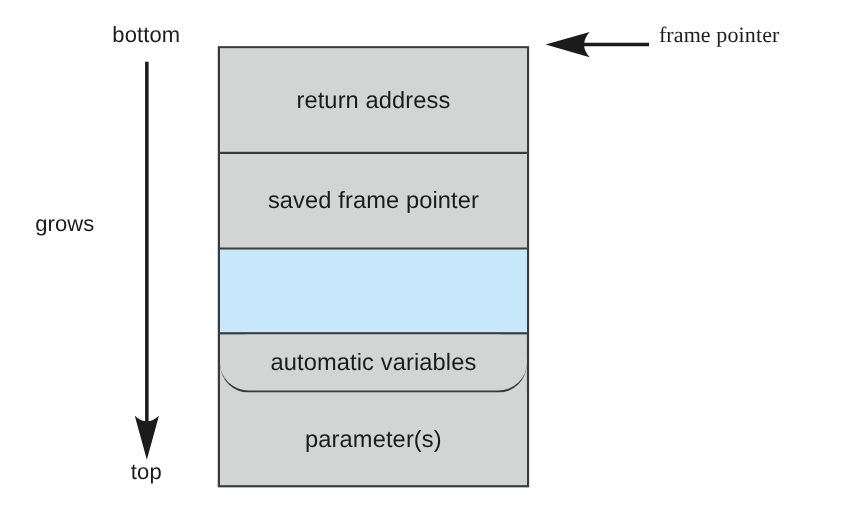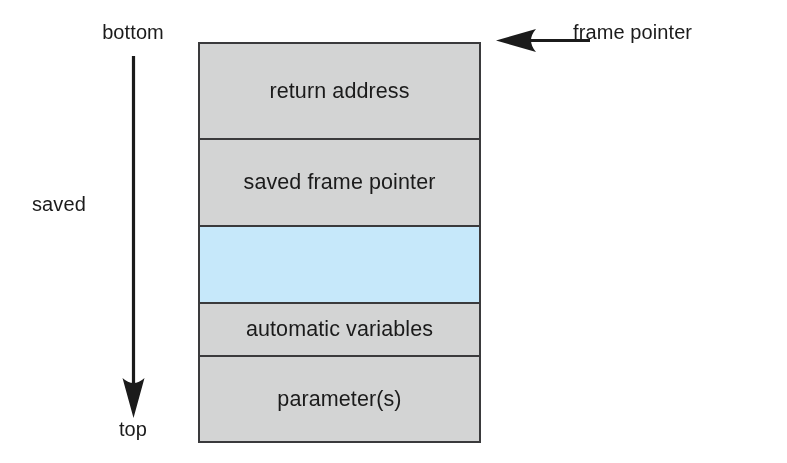--- a/index.html
+++ b/index.html
@@ -50,21 +50,21 @@
     text-align: center;
     overflow: hidden;
     white-space: nowrap;
   }
   .stack-cell:last-child {
     border-bottom: none;
   }
   .cell-return    { height: 100px; }
   .cell-saved     { height: 90px; }
   .cell-empty     { height: 80px; background: #c6e8fa; }
-  .cell-auto      { height: 55px; }
+  .cell-auto      { height: 55px; border-radius: 32px; }
   .cell-param     { height: 87px; }
 
   
   .grows-arrow {
     position: absolute;
     left: 116px;
     top: 56px;
     width: 36px;
     height: 366px;
   }
@@ -96,39 +96,40 @@
     left: 32px;
     top: 193px;
   }
   .label-top {
     left: 103px;
     top: 418px;
     width: 60px;
     text-align: center;
   }
   .label-frame-pointer {
-    left: 573px;
+    left: 599px;
     top: 21px;
+    font-family: Liberation Serif, serif;
   }
 </style>
 </head>
 <body>
 
 <div class="canvas">
 
   <div class="label label-bottom">bottom</div>
 
   <div class="grows-arrow">
     <svg width="36" height="366" viewBox="0 0 36 366" xmlns="http://www.w3.org/2000/svg">
       <line x1="17.5" y1="0" x2="17.5" y2="330" stroke="#1b1b1b" stroke-width="3.2"></line>
       <path d="M 17.5 362 L 6.5 322 Q 17.5 332 28.5 322 Z" fill="#1b1b1b"></path>
     </svg>
   </div>
 
-  <div class="label label-grows">saved</div>
+  <div class="label label-grows">grows</div>
 
   <div class="label label-top">top</div>
 
   <div class="stack-box">
     <div class="stack-cell cell-return">return address</div>
     <div class="stack-cell cell-saved">saved frame pointer</div>
     <div class="stack-cell cell-empty"></div>
     <div class="stack-cell cell-auto">automatic variables</div>
     <div class="stack-cell cell-param">parameter(s)</div>
   </div>

